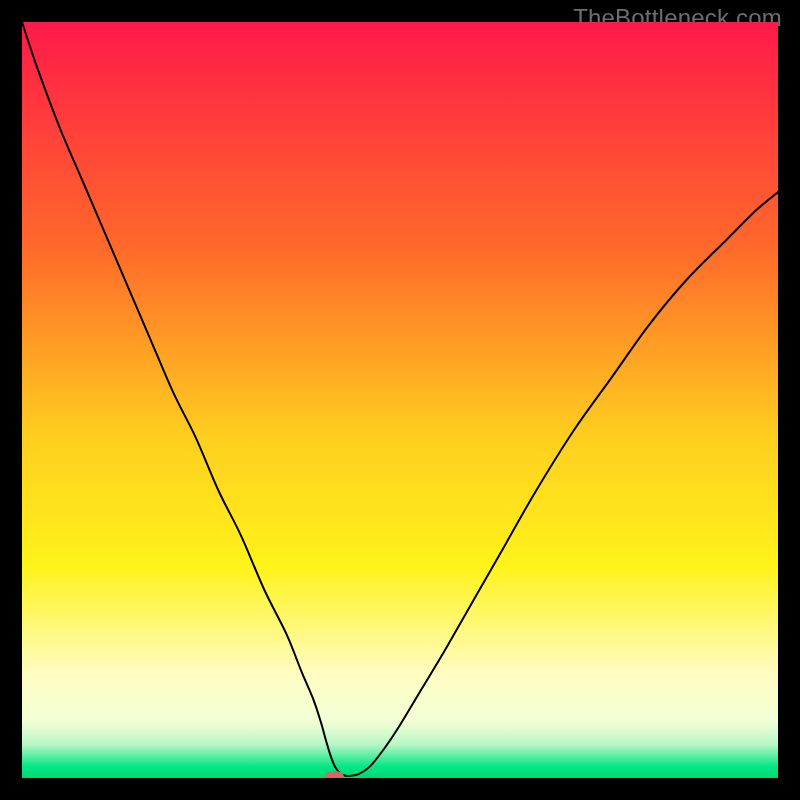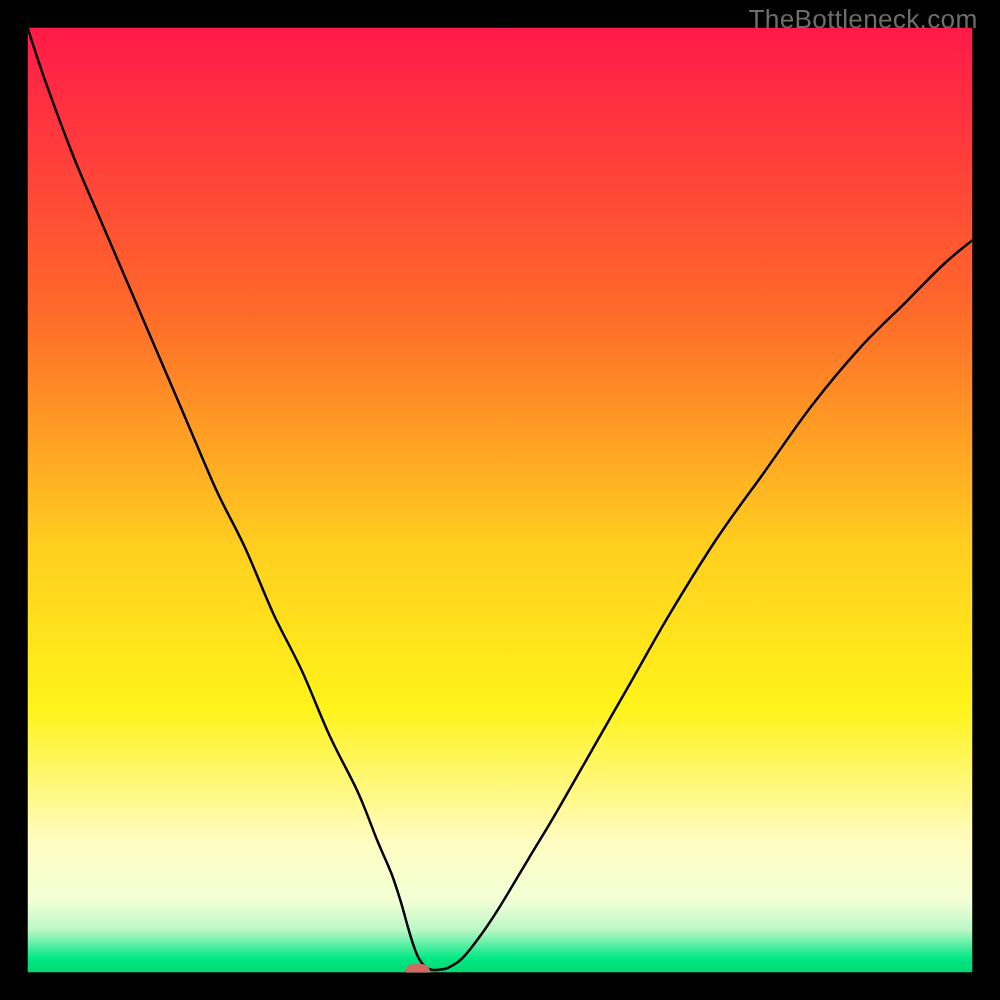--- a/index.html
+++ b/index.html
@@ -28,21 +28,21 @@
   .plot svg {
     display: block;
     width: 100%;
     height: 100%;
   }
   .watermark {
     position: absolute;
     top: 4px;
     right: 18px;
     color: #6e6e6e;
-    font-size: 21px;
+    font-size: 24px;
     font-weight: 500;
     letter-spacing: 0.2px;
   }
 </style>
 </head>
 <body>
 
 <div class="frame">
   <div class="watermark">TheBottleneck.com</div>
   <div class="plot">

